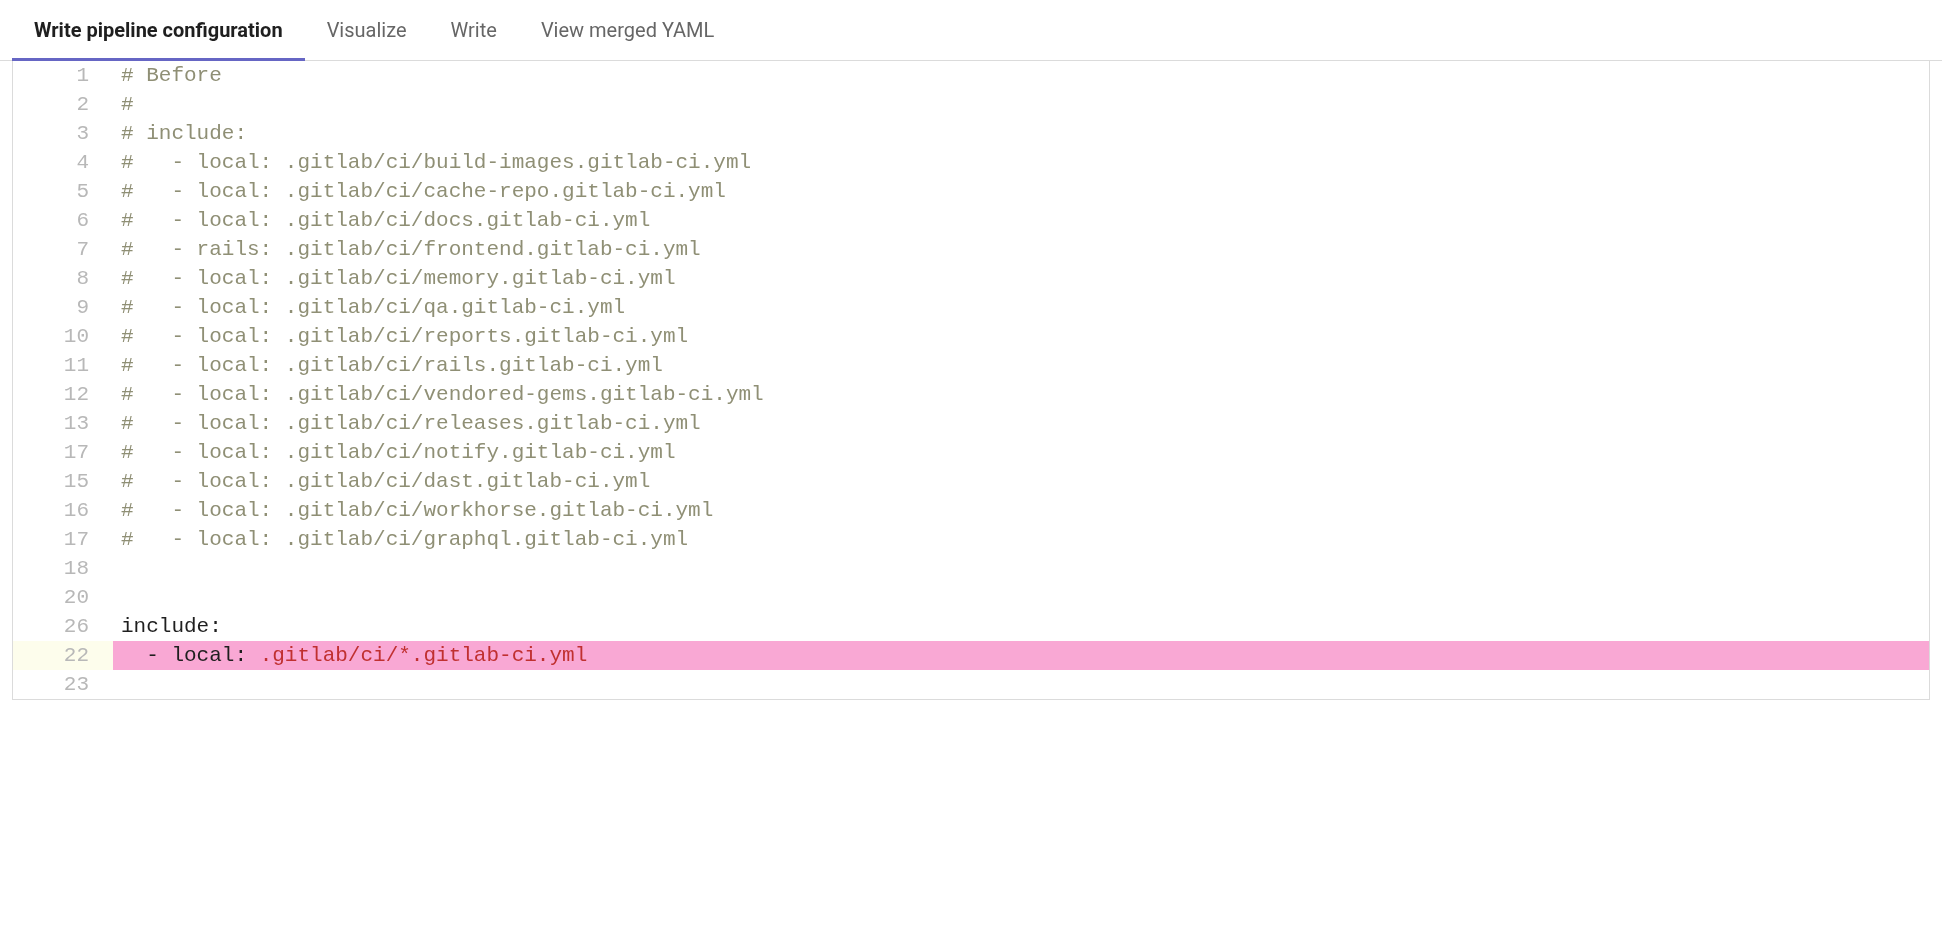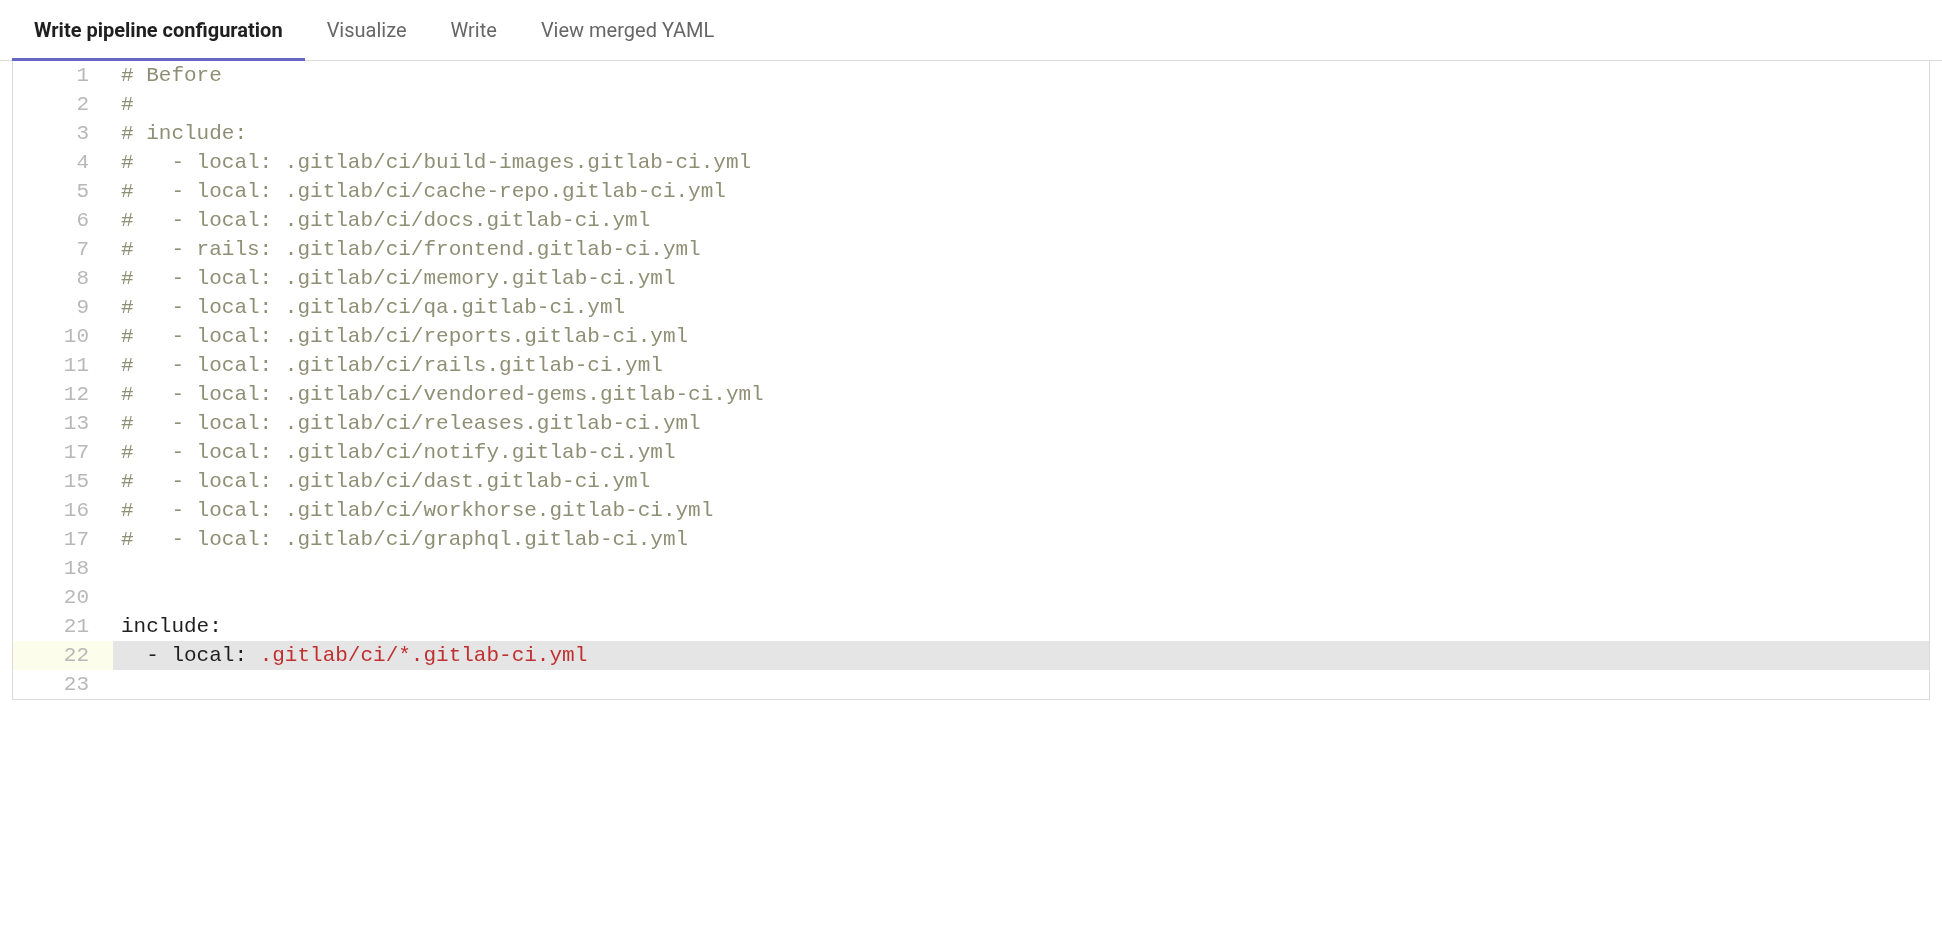--- a/index.html
+++ b/index.html
@@ -70,21 +70,21 @@
       margin-top: 31px;
     }
     .string {
       color: #c03030;
     }
     .highlighted-line {
       background: #fdfdec;
       justify-content: flex-end;
     }
     .highlighted-line .code-content {
-      background: #e5e5e5;
+      background: #f9a8d4;
     }
   </style>
 </head>
 <body>
 
 <div class="tabs">
   <div class="tab active">Write pipeline configuration</div>
   <div class="tab">Visualize</div>
   <div class="tab">Write</div>
   <div class="tab">View merged YAML</div>
@@ -103,16 +103,16 @@
     <div class="code-line"><div class="gutter">10</div><div class="code-content"><span class="comment">#   - local: .gitlab/ci/reports.gitlab-ci.yml</span></div></div>
     <div class="code-line"><div class="gutter">11</div><div class="code-content"><span class="comment">#   - local: .gitlab/ci/rails.gitlab-ci.yml</span></div></div>
     <div class="code-line"><div class="gutter">12</div><div class="code-content"><span class="comment">#   - local: .gitlab/ci/vendored-gems.gitlab-ci.yml</span></div></div>
     <div class="code-line"><div class="gutter">13</div><div class="code-content"><span class="comment">#   - local: .gitlab/ci/releases.gitlab-ci.yml</span></div></div>
     <div class="code-line"><div class="gutter">17</div><div class="code-content"><span class="comment">#   - local: .gitlab/ci/notify.gitlab-ci.yml</span></div></div>
     <div class="code-line"><div class="gutter">15</div><div class="code-content"><span class="comment">#   - local: .gitlab/ci/dast.gitlab-ci.yml</span></div></div>
     <div class="code-line"><div class="gutter">16</div><div class="code-content"><span class="comment">#   - local: .gitlab/ci/workhorse.gitlab-ci.yml</span></div></div>
     <div class="code-line"><div class="gutter">17</div><div class="code-content"><span class="comment">#   - local: .gitlab/ci/graphql.gitlab-ci.yml</span></div></div>
     <div class="code-line"><div class="gutter">18</div><div class="code-content"></div></div>
     <div class="code-line"><div class="gutter">20</div><div class="code-content"></div></div>
-    <div class="code-line"><div class="gutter">21</div><div class="code-content"><span class="keyword">include:</span></div></div>
+    <div class="code-line"><div class="gutter">26</div><div class="code-content"><span class="keyword">include:</span></div></div>
     <div class="code-line highlighted-line"><div class="gutter">22</div><div class="code-content"><span class="keyword">  - local: </span><span class="string">.gitlab/ci/*.gitlab-ci.yml</span></div></div>
     <div class="code-line"><div class="gutter">23</div><div class="code-content"></div></div>
   </div>
 
 </body></html>

